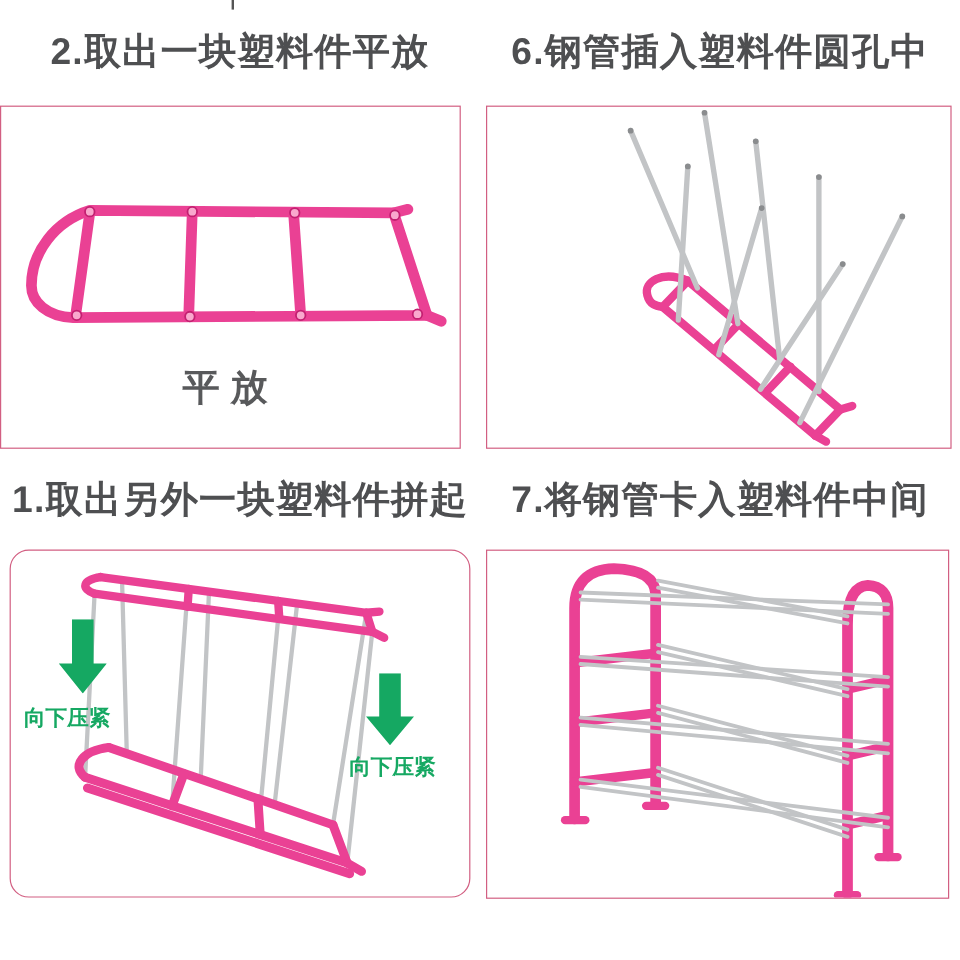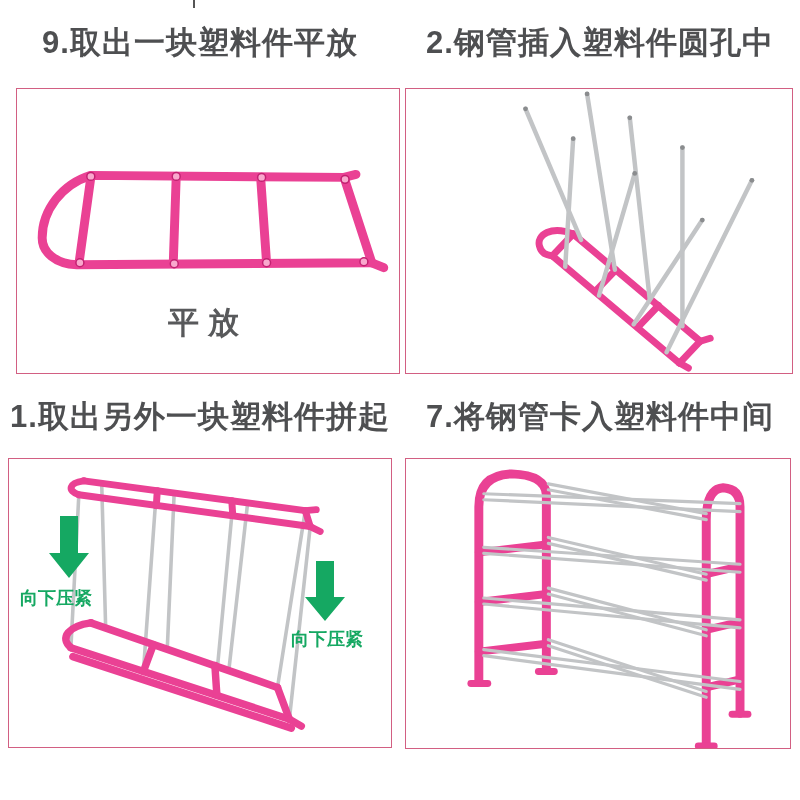--- a/index.html
+++ b/index.html
@@ -36,24 +36,24 @@
   .steel-cap{fill:var(--steel-dark,#8a8c8e);}
   .hole{fill:#f9a8cd;stroke:var(--plastic-pink-dark,#c32071);stroke-width:1.5;}
   .green-arrow{fill:var(--arrow-green,#15a862);}
   .stray{position:absolute;background:#555;width:2px;height:8px;}
 </style>
 </head>
 <body>
 
 <div class="stray" style="left:193px;top:0;"></div>
 
-<div class="step-title" style="left:0;top:26px;">9.取出一块塑料件平放</div>
-<div class="step-title" style="left:400px;top:26px;">2.钢管插入塑料件圆孔中</div>
+<div class="step-title" style="left:0;top:26px;">2.取出一块塑料件平放</div>
+<div class="step-title" style="left:400px;top:26px;">6.钢管插入塑料件圆孔中</div>
 
-<div class="panel" style="left:16px;top:88px;width:384px;height:286px;">
+<div class="panel" style="left:0;top:88px;width:384px;height:286px;">
   <svg viewBox="0 0 384 286">
     <g class="pink" stroke-width="9">
       <path d="M74,87 L329,89 L357,175 L60,177 C38,176 25,164 25,150 C25,122 45,96 74,87 Z"></path>
       <path d="M74,89 L62,176"></path>
       <path d="M160,88 L157,176"></path>
       <path d="M245,89 L251,175"></path>
       <path d="M329,89 L341,86"></path>
       <path d="M357,175 L369,180"></path>
     </g>
     <g>
@@ -102,21 +102,21 @@
         <circle cx="230" cy="85" r="2.4"></circle>
       <circle cx="298" cy="132" r="2.4"></circle>
         <circle cx="348" cy="92" r="2.4"></circle>
     </g>
   </svg>
 </div>
 
 <div class="step-title" style="left:0;top:400px;">1.取出另外一块塑料件拼起</div>
 <div class="step-title" style="left:400px;top:400px;">7.将钢管卡入塑料件中间</div>
 
-<div class="panel" style="left:8px;top:458px;width:384px;height:290px;">
+<div class="panel" style="left:8px;top:458px;width:384px;height:290px;border-radius:16px;">
   <svg viewBox="0 0 384 290">
     <g class="steel" stroke-width="3.6">
       <path d="M70,36 L62,190"></path>
       <path d="M147,47 L135,214"></path>
       <path d="M224,57 L207,237"></path>
       <path d="M303,68 L282,262"></path>
       <path d="M93,24 L97,170"></path>
       <path d="M166,34 L159,192"></path>
       <path d="M240,44 L221,213"></path>
       <path d="M298,52 L270,230"></path>

